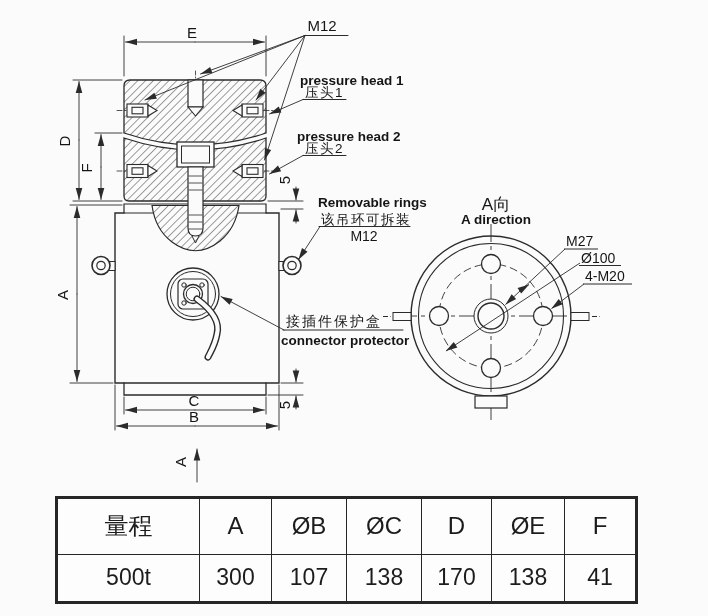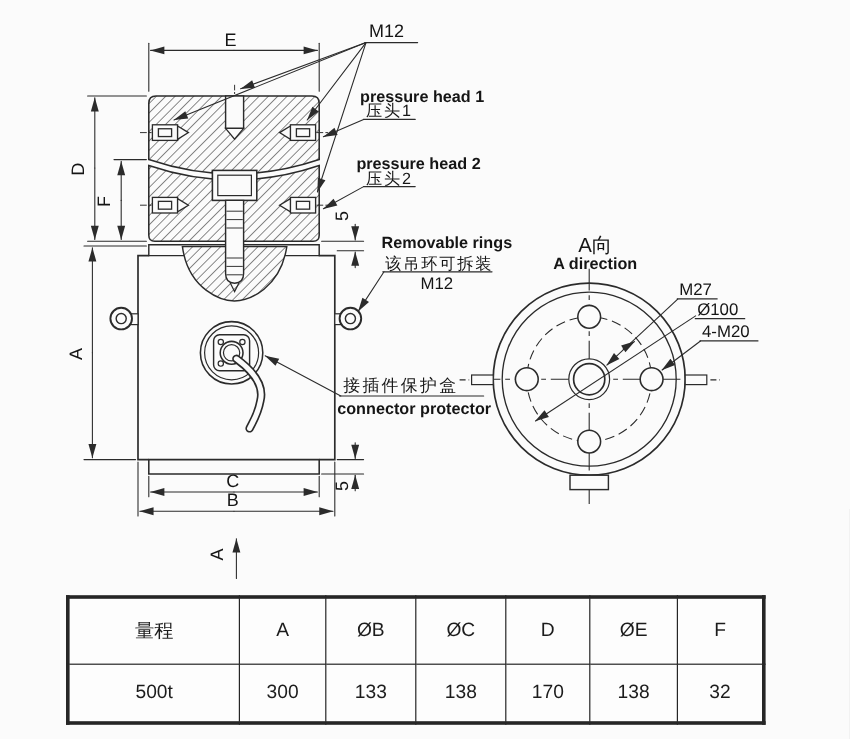--- a/index.html
+++ b/index.html
@@ -8,23 +8,23 @@
   svg text{fill:#151515;font-family:"Liberation Sans",sans-serif;}
   .dim{font-size:15px;}
   .lbl{font-size:14px;}
   .lbl-b{font-size:13.5px;font-weight:bold;}
   .zh{font-size:13.5px;letter-spacing:1.5px;}
   .zh-big{font-size:14px;letter-spacing:2px;}
   .view-title{font-size:17px;}
   .spec-table{position:absolute;left:55px;top:496px;width:580px;height:108px;
               border-collapse:collapse;table-layout:fixed;background:#fdfdfd;}
   .spec-table td{border:1.6px solid #262626;text-align:center;vertical-align:middle;
-                 font-size:16px;color:#1c1c1c;padding:0;}
+                 font-size:23px;color:#1c1c1c;padding:0;}
   .spec-table{border:3px solid #262626;}
-  .spec-table tr.hdr td{font-size:16px;}
+  .spec-table tr.hdr td{font-size:24px;}
 </style>
 </head>
 <body>
 
 <div class="stage">
 
 <svg width="708" height="492" viewBox="0 0 708 492">
   <defs>
     <pattern id="hatch" width="5.5" height="5.5" patternUnits="userSpaceOnUse" patternTransform="rotate(45)">
       <rect width="5.5" height="5.5" fill="#fbfbfb"></rect>
@@ -256,22 +256,22 @@
     <td>A</td>
     <td>ØB</td>
     <td>ØC</td>
     <td>D</td>
     <td>ØE</td>
     <td>F</td>
   </tr>
   <tr>
     <td>500t</td>
     <td>300</td>
-    <td>133</td>
+    <td>107</td>
     <td>138</td>
     <td>170</td>
     <td>138</td>
-    <td>32</td>
+    <td>41</td>
   </tr>
 </tbody>
     </table>
 
 </div>
 
 </body></html>

